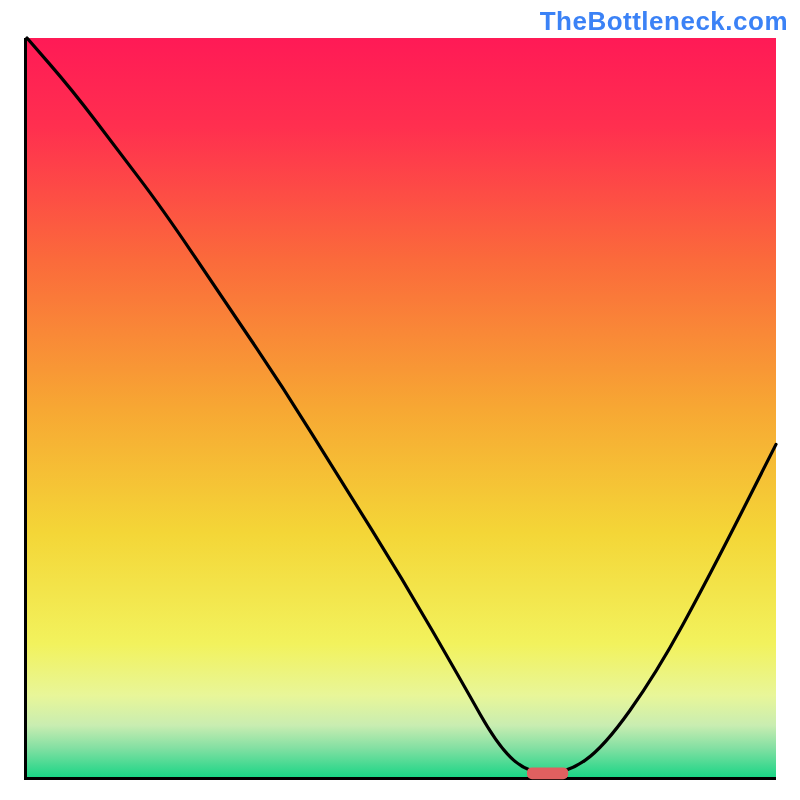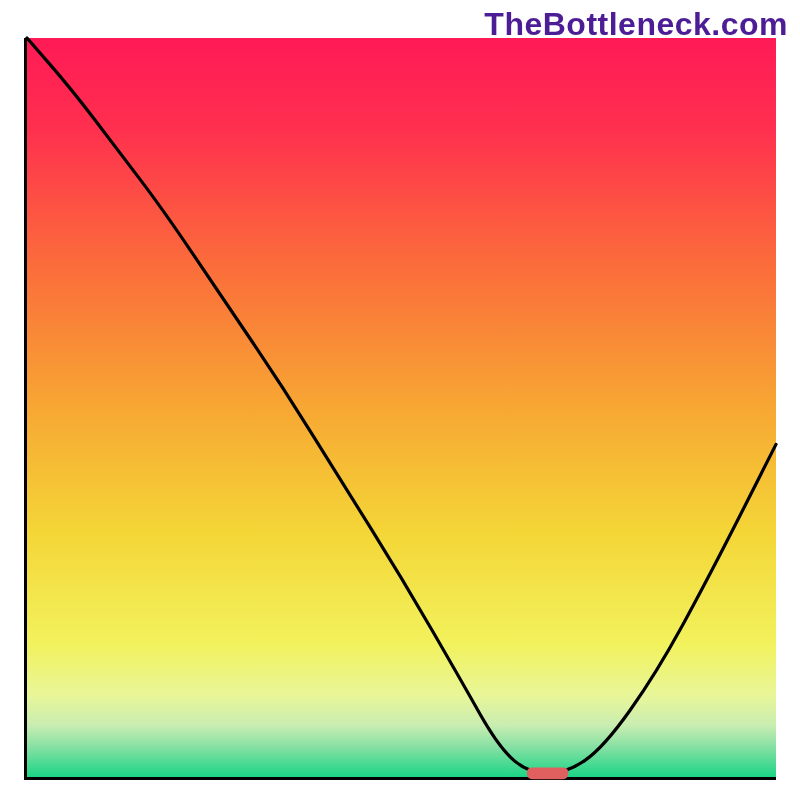--- a/index.html
+++ b/index.html
@@ -13,22 +13,22 @@
   }
   .wrap {
     position: relative;
     width: 800px;
     height: 800px;
   }
   .watermark {
     position: absolute;
     top: 6px;
     right: 12px;
-    color: #4c1d95;
-    font-size: 32px;
+    color: #3b82f6;
+    font-size: 26px;
     font-weight: 600;
     letter-spacing: 0.5px;
     user-select: none;
   }
   .plot-area {
     position: absolute;
     left: 24px;
     top: 38px;
     width: 752px;
     height: 742px;

